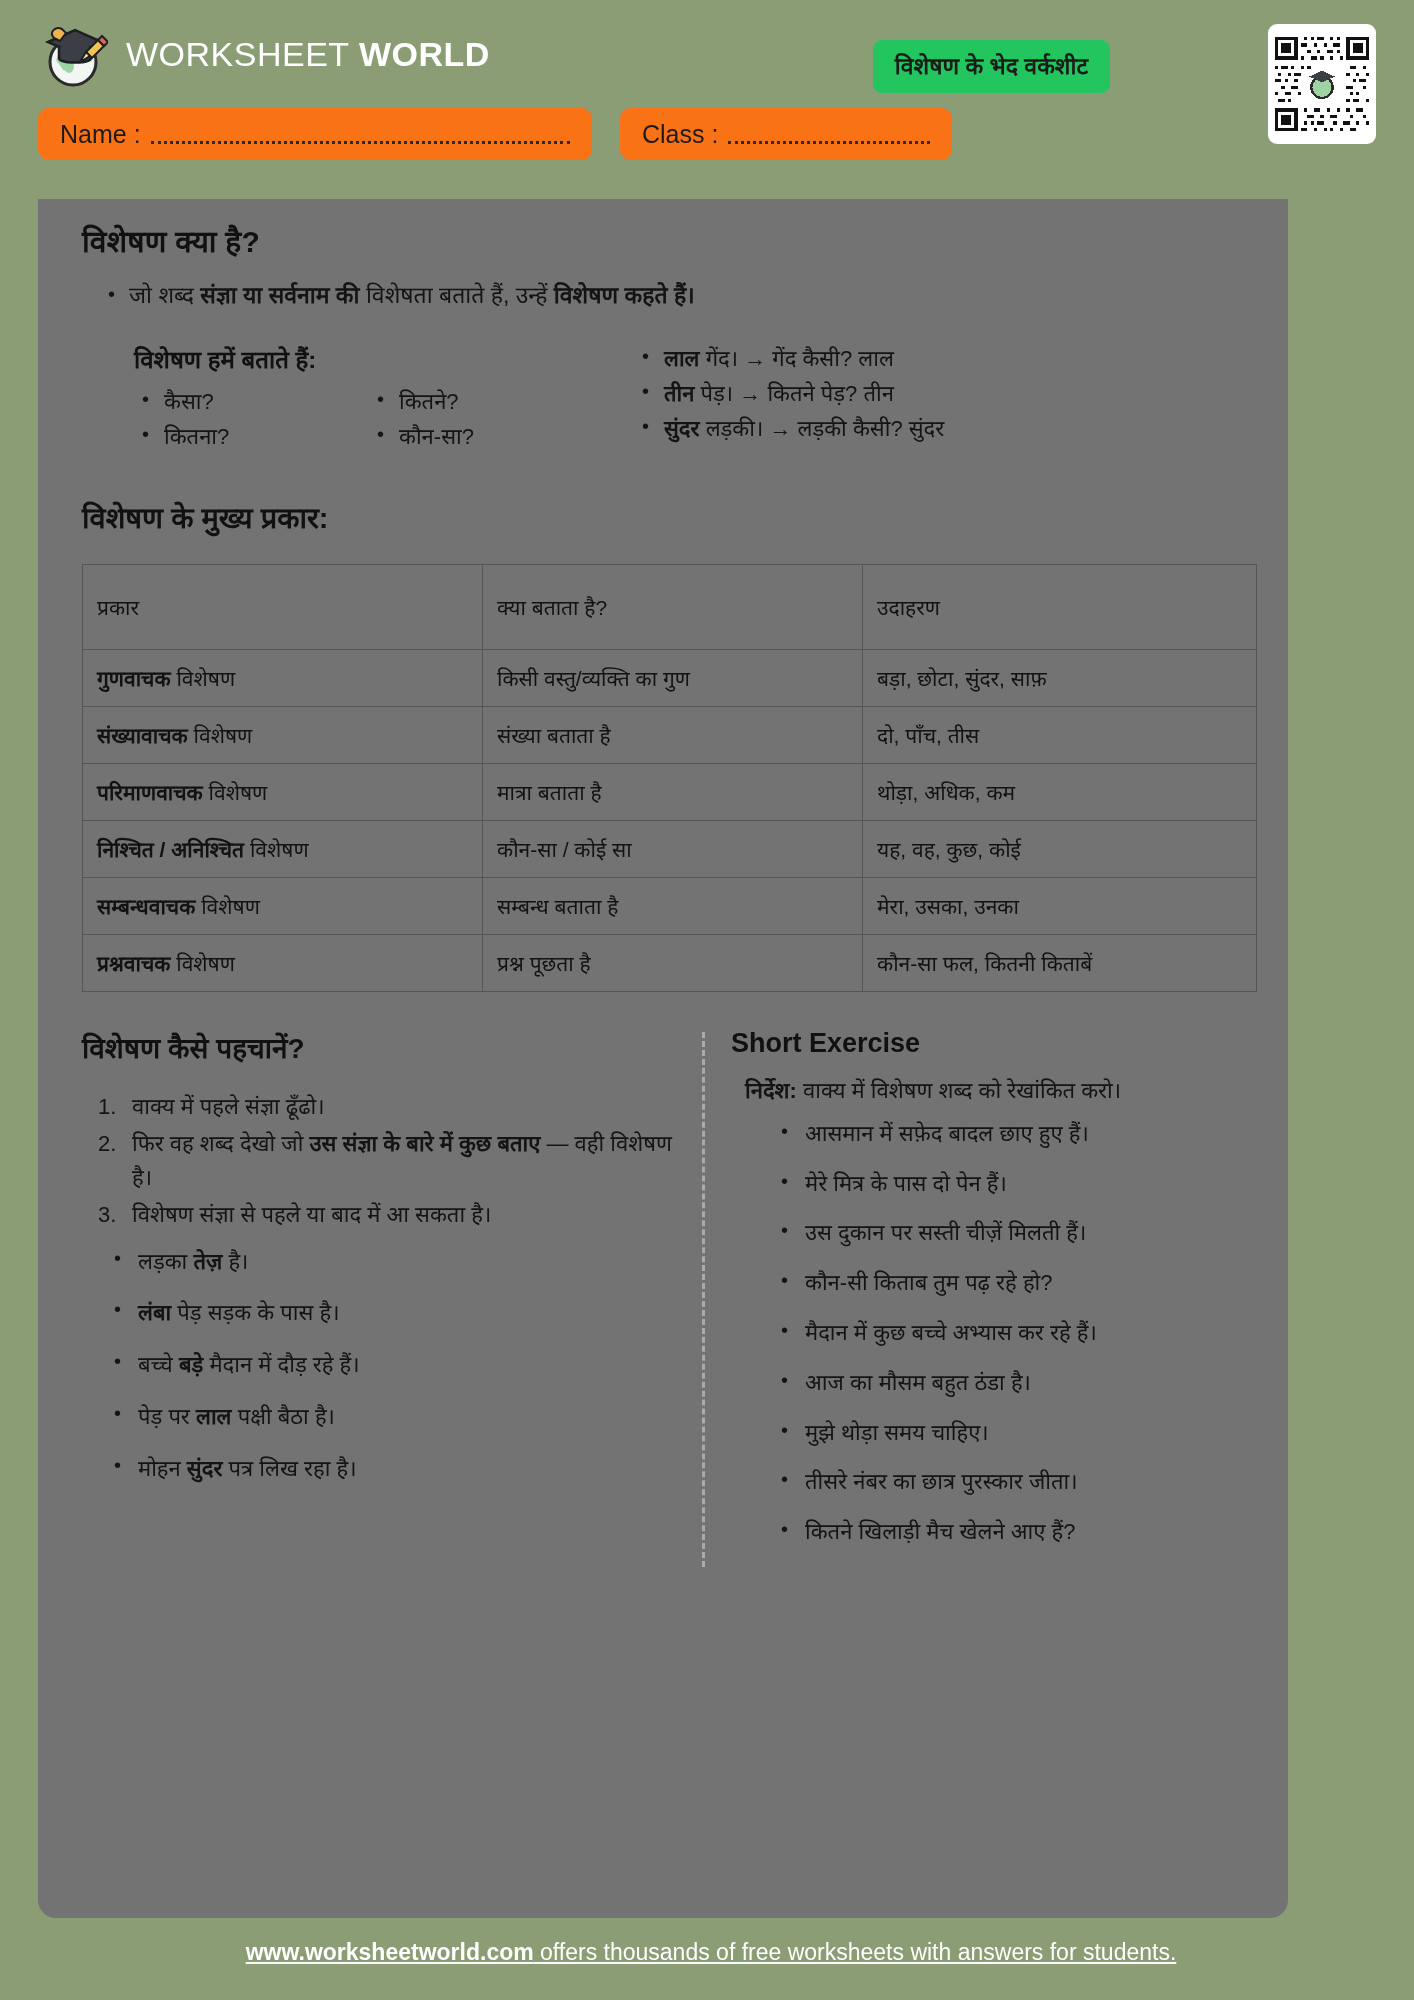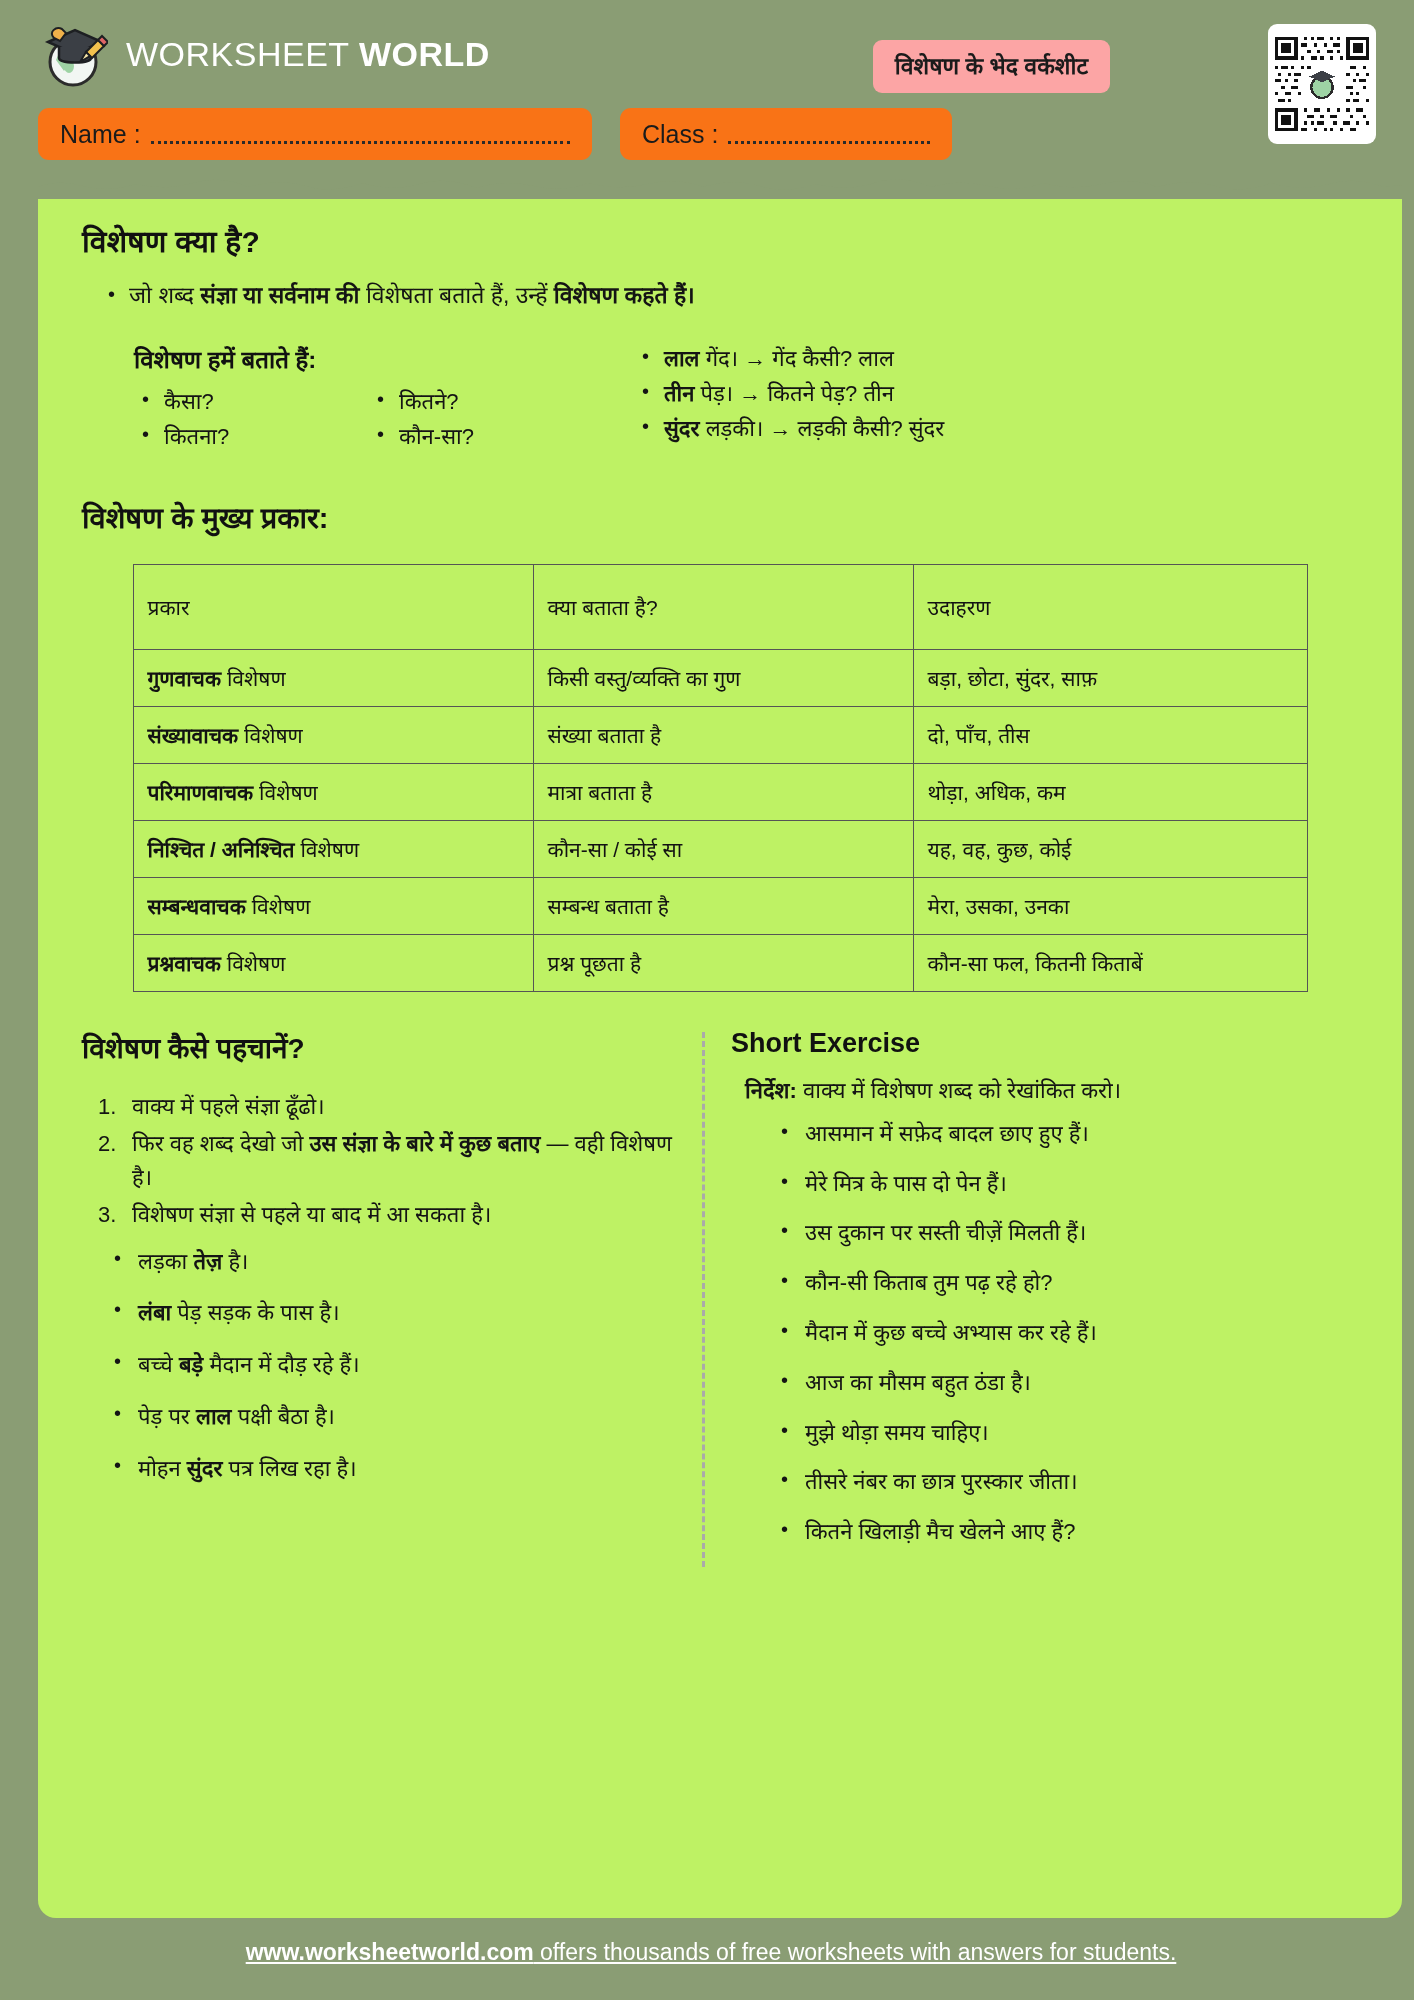--- a/index.html
+++ b/index.html
@@ -48,21 +48,21 @@
     color: #ffffff;
     font-weight: 300;
     white-space: nowrap;
   }
   .brand-text b { font-weight: 800; }
 
   .title-badge {
     position: absolute;
     right: 270px;
     top: 40px;
-    background: #fca5a5;
+    background: #22c55e;
     border-radius: 9px;
     padding: 9px 22px 12px;
     font-size: 23px;
     font-weight: 700;
     color: #1b1b1b;
     white-space: nowrap;
   }
 
   .qr-box {
     position: absolute;
@@ -100,23 +100,23 @@
     margin-left: 10px;
     border-bottom: 3px dotted #2a2a2a;
     height: 20px;
   }
 
   
   .sheet {
     position: absolute;
     left: 38px;
     top: 178px;
-    width: 1364px;
+    width: 1250px;
     height: 1740px;
-    background: #bef264;
+    background: #737373;
     border-radius: 14px 14px 18px 18px;
   }
 
   .torn {
     position: absolute;
     top: -1px; left: 0; right: 0;
     height: 22px;
     background: #8a9d74;
     --m: linear-gradient(#000 0 0);
   }

